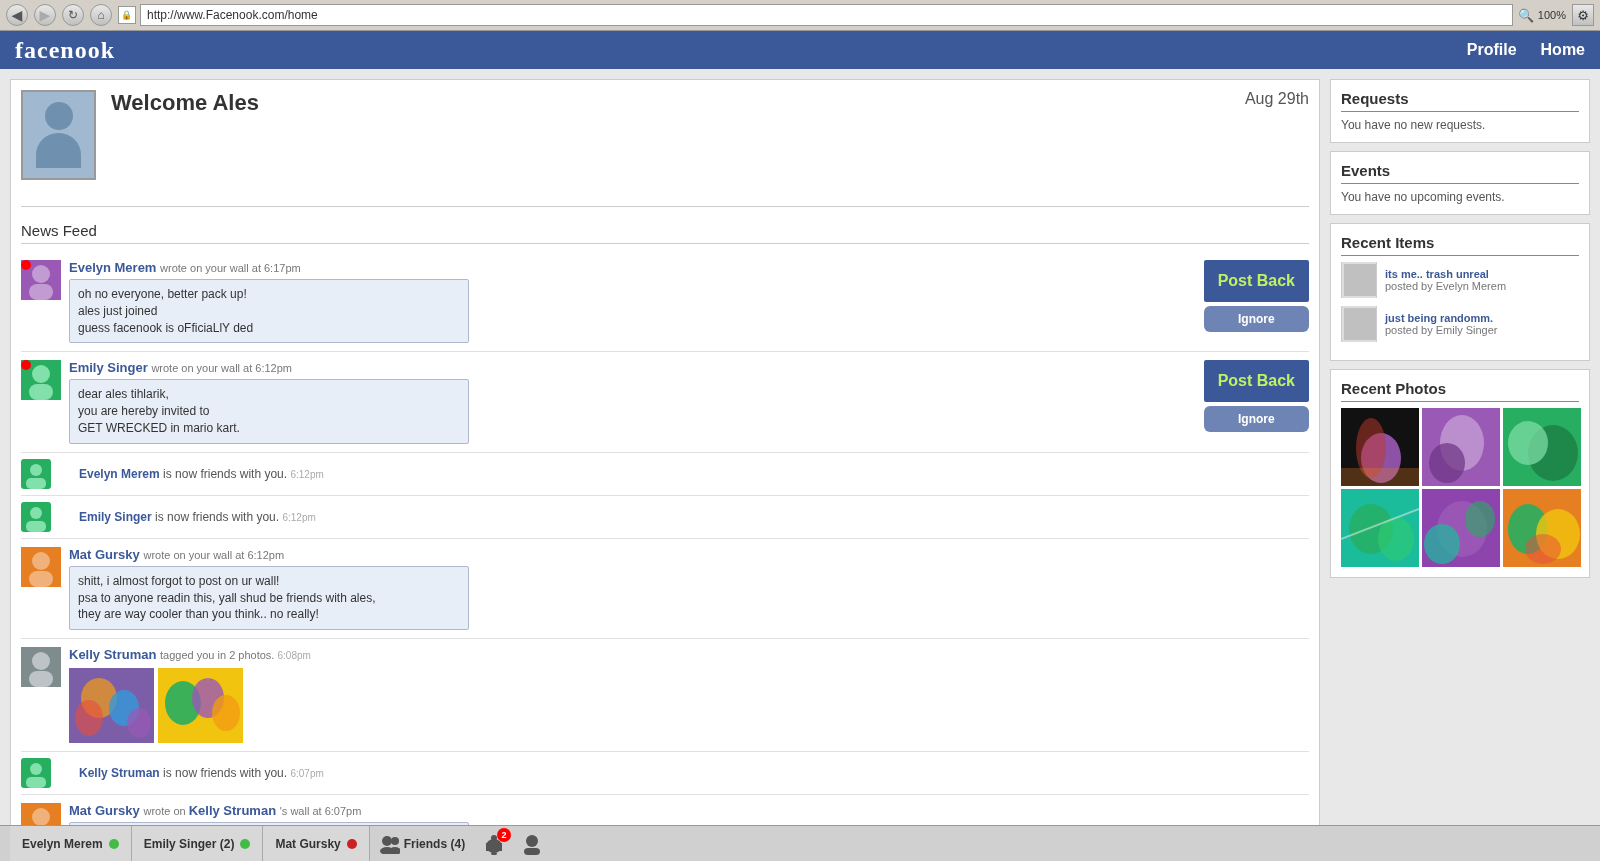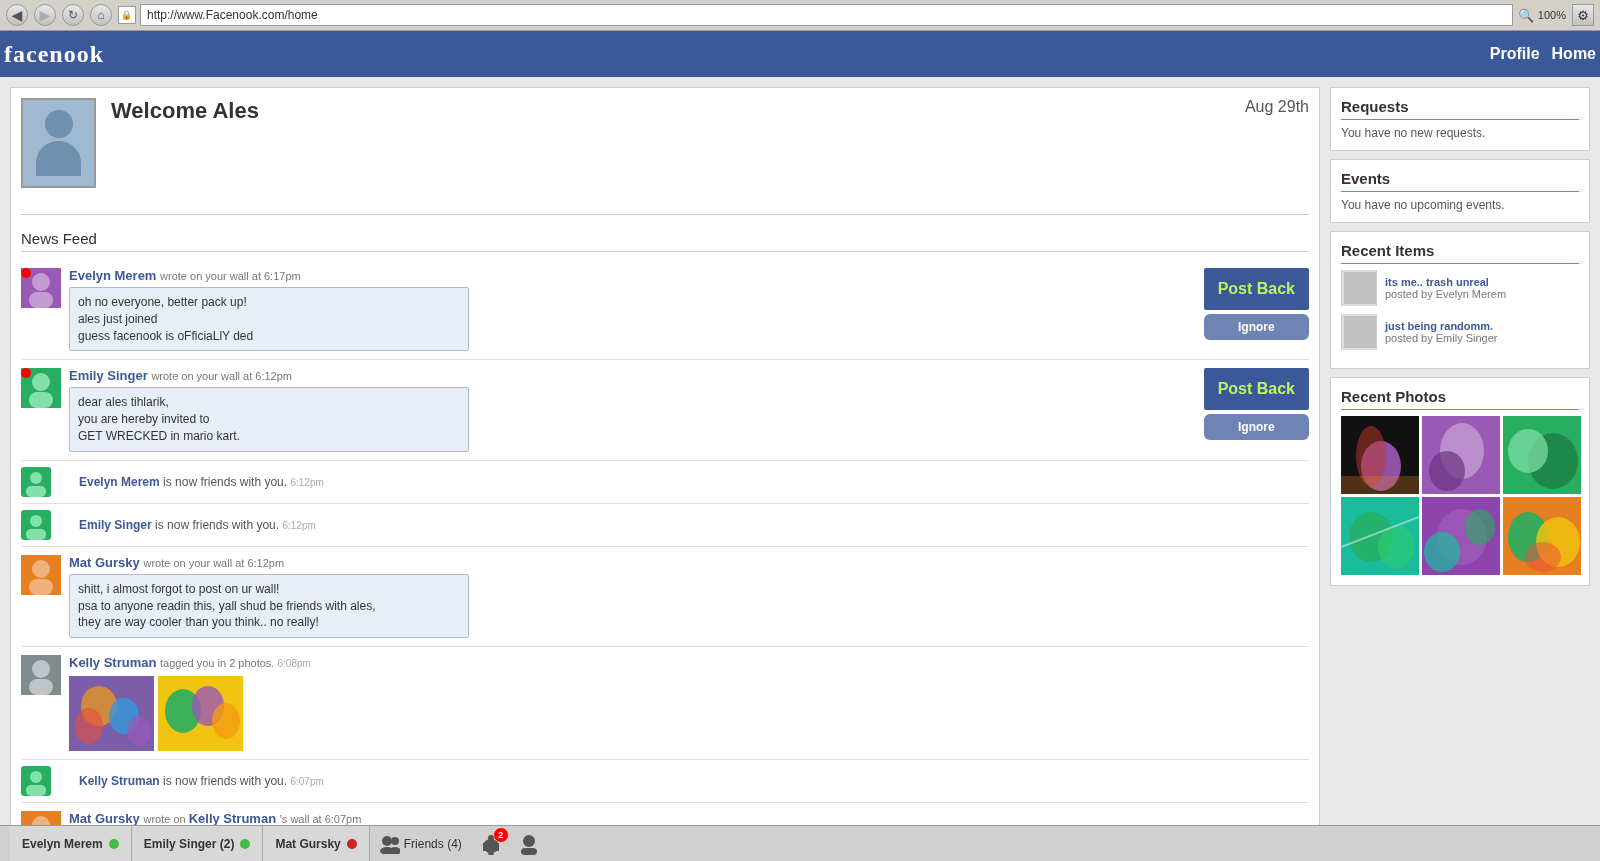--- a/index.html
+++ b/index.html
@@ -13,23 +13,23 @@
     .nav-btn.refresh { font-size: 12px; color: #555; }
     .nav-btn.home { font-size: 12px; color: #555; }
     .address-bar-wrap { display: flex; align-items: center; flex: 1; gap: 4px; }
     .address-icon { width: 18px; height: 18px; background: #fff; border: 1px solid #999; display: flex; align-items: center; justify-content: center; font-size: 9px; }
     .address-bar { flex: 1; height: 22px; border: 1px solid #999; background: #fff; padding: 0 6px; font-size: 12px; color: #333; }
     .zoom-area { display: flex; align-items: center; gap: 3px; font-size: 11px; }
     .zoom-icon { font-size: 13px; }
     .settings-btn { width: 22px; height: 22px; border: 1px solid #999; background: linear-gradient(to bottom, #e8e8e8, #c0c0c0); display: flex; align-items: center; justify-content: center; font-size: 13px; cursor: pointer; }
 
     
-    .fb-header { background: #3b5998; height: 46px; display: flex; align-items: center; justify-content: space-between; padding: 0 4px; }
+    .fb-header { background: #3b5998; height: 38px; display: flex; align-items: center; justify-content: space-between; padding: 0 15px; }
     .fb-logo { color: #fff; font-size: 24px; font-weight: bold; font-family: Georgia, serif; letter-spacing: 1px; }
-    .fb-nav { display: flex; gap: 12px; }
+    .fb-nav { display: flex; gap: 24px; }
     .fb-nav-link { color: #fff; font-size: 16px; cursor: pointer; text-decoration: none; font-weight: bold; }
 
     
     .page-body { display: flex; padding: 10px; gap: 10px; background: #e8e8e8; min-height: calc(861px - 70px - 36px); }
 
     
     .main-content { flex: 1; background: #fff; border: 1px solid #ccc; padding: 10px; }
 
     
     .profile-header { display: flex; align-items: flex-start; gap: 15px; margin-bottom: 15px; border-bottom: 1px solid #ccc; padding-bottom: 26px; }
@@ -73,21 +73,21 @@
     .recent-photos-grid { display: grid; grid-template-columns: repeat(3, 1fr); gap: 3px; }
     .recent-photo-cell { width: 78px; height: 78px; overflow: hidden; cursor: pointer; }
 
     
     .status-bar { background: #d0d0d0; border-top: 1px solid #999; height: 36px; display: flex; align-items: center; padding: 0 10px; gap: 0; position: fixed; bottom: 0; width: 1600px; }
     .status-chat-item { display: flex; align-items: center; gap: 6px; padding: 0 12px; height: 36px; border-right: 1px solid #aaa; font-size: 12px; font-weight: bold; cursor: pointer; background: #d8d8d8; }
     .chat-dot { width: 10px; height: 10px; border-radius: 50%; }
     .chat-dot-green { background: #44bb44; }
     .chat-dot-green2 { background: #44bb44; }
     .chat-dot-red { background: #cc2222; }
-    .friends-btn { display: flex; align-items: center; gap: 4px; padding: 12px 10px; height: 36px; cursor: pointer; font-size: 12px; font-weight: normal; }
+    .friends-btn { display: flex; align-items: center; gap: 4px; padding: 12px 10px; height: 36px; cursor: pointer; font-size: 12px; font-weight: bold; }
     .notification-btn { position: relative; padding: 0 8px; height: 36px; display: flex; align-items: center; cursor: pointer; }
     .notif-badge { position: absolute; top: 2px; right: 2px; background: red; color: #fff; border-radius: 50%; width: 14px; height: 14px; font-size: 9px; display: flex; align-items: center; justify-content: center; font-weight: bold; }
 
     .feed-simple { display: flex; align-items: center; gap: 8px; padding: 6px 0; border-bottom: 1px solid #e0e0e0; }
     .feed-simple-text { font-size: 12px; color: #555; margin-left: 20px; }
     .feed-simple-name { color: #3b5998; font-weight: bold; cursor: pointer; }
     .feed-simple-time { color: #aaa; font-size: 10px; }
   </style>
 </head>
 <body>

